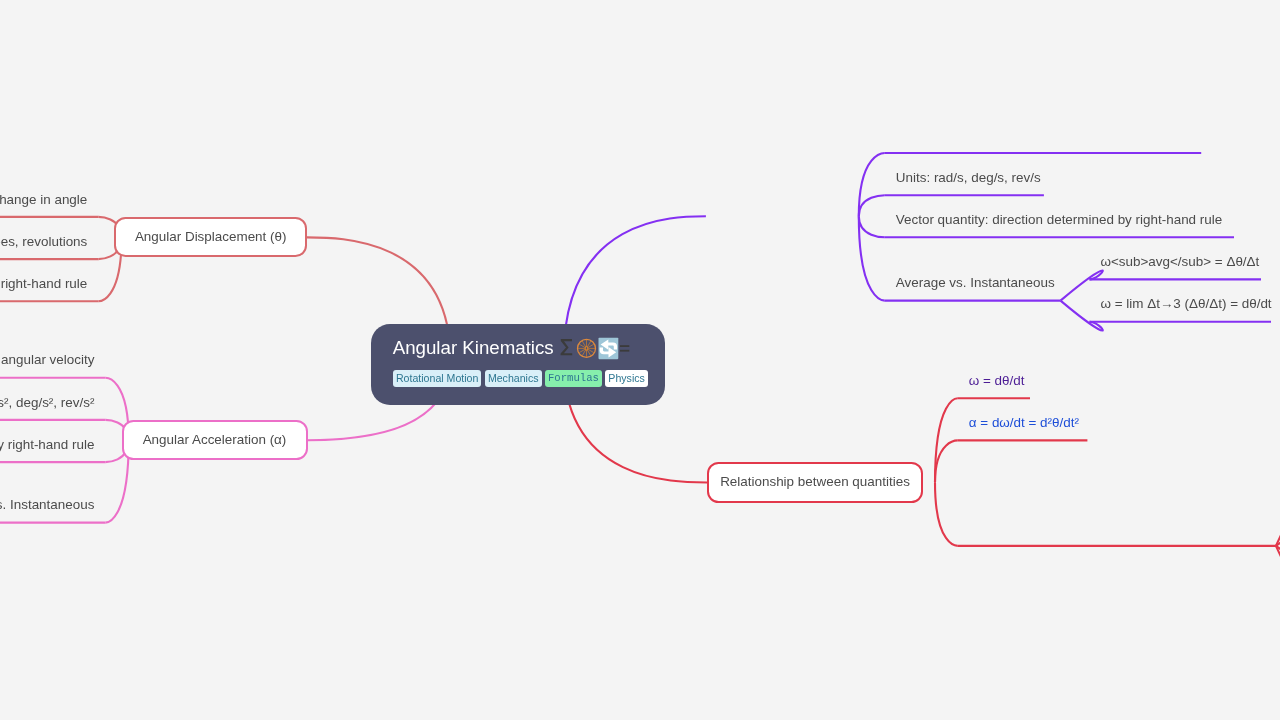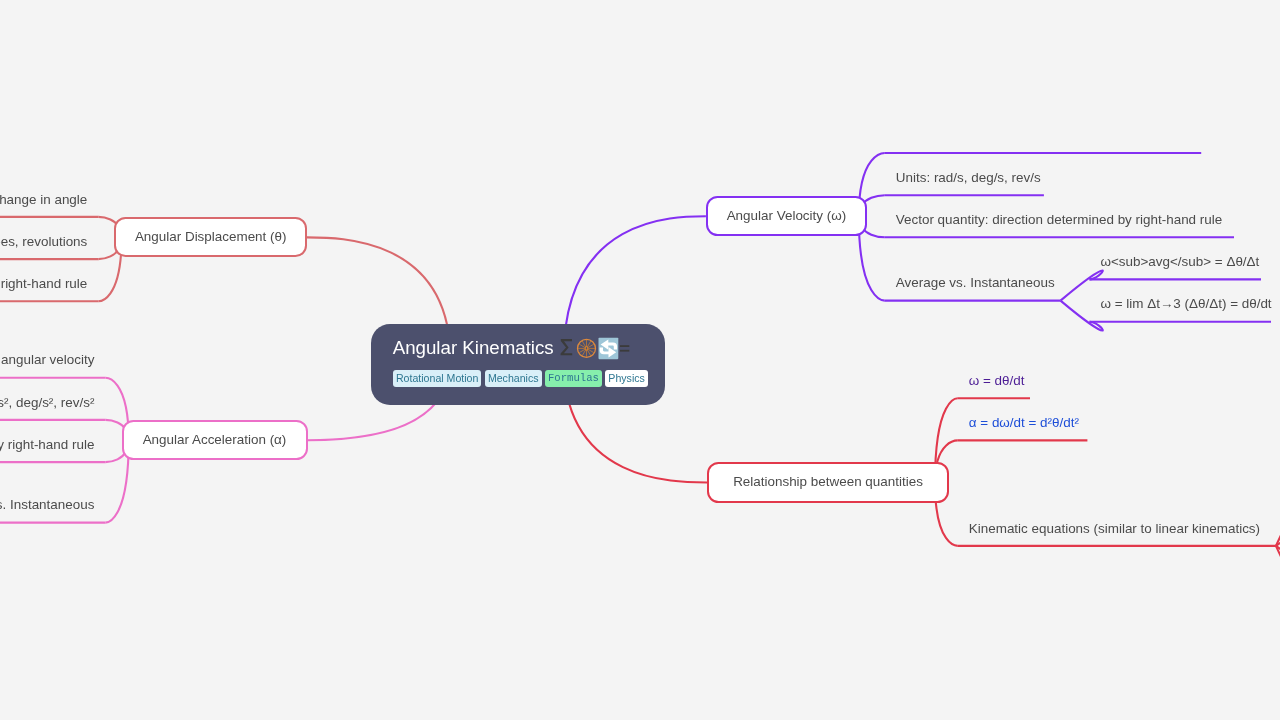--- a/index.html
+++ b/index.html
@@ -106,34 +106,30 @@
         <span class="tag" style="background: #86efac; color: rgb(46, 119, 145); font-family: Liberation Mono, monospace;">Formulas</span>
         <span class="tag" style="background: #ffffff; color: rgb(46, 119, 145);">Physics</span>
       </div>
     </div>
     <div class="pill" style="left: 114.4px; top: 217.2px; width: 192.6px; height: 40.3px; border-color: rgb(217, 105, 109); border-radius: 11.5px; color: rgb(75, 75, 75);">
       <span>Angular Displacement (θ)</span>
     </div>
     <div class="leaf" style="left: -74.075px; top: 192.6px; color: rgb(75, 75, 75);">Definition: Change in angle</div>
     <div class="leaf" style="left: -123.341px; top: 234.8px; color: rgb(75, 75, 75);">Units: radians, degrees, revolutions</div>
     <div class="leaf" style="left: -168.169px; top: 277px; color: rgb(75, 75, 75);">Vector quantity: direction by right-hand rule</div>
-    <div class="pill" style="left: 705.9px; top: 196.1px; width: 161.1px; height: 40.3px; border-color: rgb(132, 48, 242); border-radius: 11.5px; color: rgb(75, 75, 75);">
-      <span>Angular Velocity (ω)</span>
-    </div>
     <div class="leaf" style="left: 895.8px; top: 170.9px; color: rgb(75, 75, 75);">Units: rad/s, deg/s, rev/s</div>
     <div class="leaf" style="left: 895.8px; top: 213px; color: rgb(75, 75, 75);">Vector quantity: direction determined by right-hand rule</div>
     <div class="leaf" style="left: 895.8px; top: 276.3px; color: rgb(75, 75, 75);">Average vs. Instantaneous</div>
     <div class="leaf" style="left: 1100.5px; top: 255.1px; color: rgb(75, 75, 75);">ω&lt;sub&gt;avg&lt;/sub&gt; = Δθ/Δt</div>
     <div class="leaf" style="left: 1100.5px; top: 297.4px; color: rgb(75, 75, 75);">ω = lim Δt→3 (Δθ/Δt) = dθ/dt</div>
     <div class="pill" style="left: 121.5px; top: 420px; width: 186px; height: 40.3px; border-color: rgb(236, 111, 200); border-radius: 11.5px; color: rgb(75, 75, 75);">
       <span>Angular Acceleration (α)</span>
     </div>
     <div class="leaf" style="left: -172.272px; top: 353.4px; color: rgb(75, 75, 75);">Definition: Rate of change of angular velocity</div>
     <div class="leaf" style="left: -63.9125px; top: 395.6px; color: rgb(75, 75, 75);">Units: rad/s², deg/s², rev/s²</div>
     <div class="leaf" style="left: -232.022px; top: 437.8px; color: rgb(75, 75, 75);">Vector quantity: direction determined by right-hand rule</div>
     <div class="leaf" style="left: -64.475px; top: 498.3px; color: rgb(75, 75, 75);">Average vs. Instantaneous</div>
-    <div class="pill" style="left: 707px; top: 462.4px; width: 242px; height: 40.2px; border-color: rgb(226, 56, 75); border-radius: 11.5px; color: rgb(75, 75, 75);">
+    <div class="pill" style="left: 707px; top: 462.4px; width: 216px; height: 40.2px; border-color: rgb(226, 56, 75); border-radius: 11.5px; color: rgb(75, 75, 75);">
       <span>Relationship between quantities</span>
     </div>
     <div class="leaf" style="left: 968.8px; top: 373.9px; color: #4c1d95;">ω = dθ/dt</div>
     <div class="leaf" style="left: 968.8px; top: 416.1px; color: #1d4ed8; text-align: right;">α = dω/dt = d²θ/dt²</div>
-    <div class="leaf" style="left: 968.8px; top: 521.6px; color: rgb(75, 75, 75);">Kinematic equations (similar to linear kinematics)</div>
   </div>
 
 </body></html>

